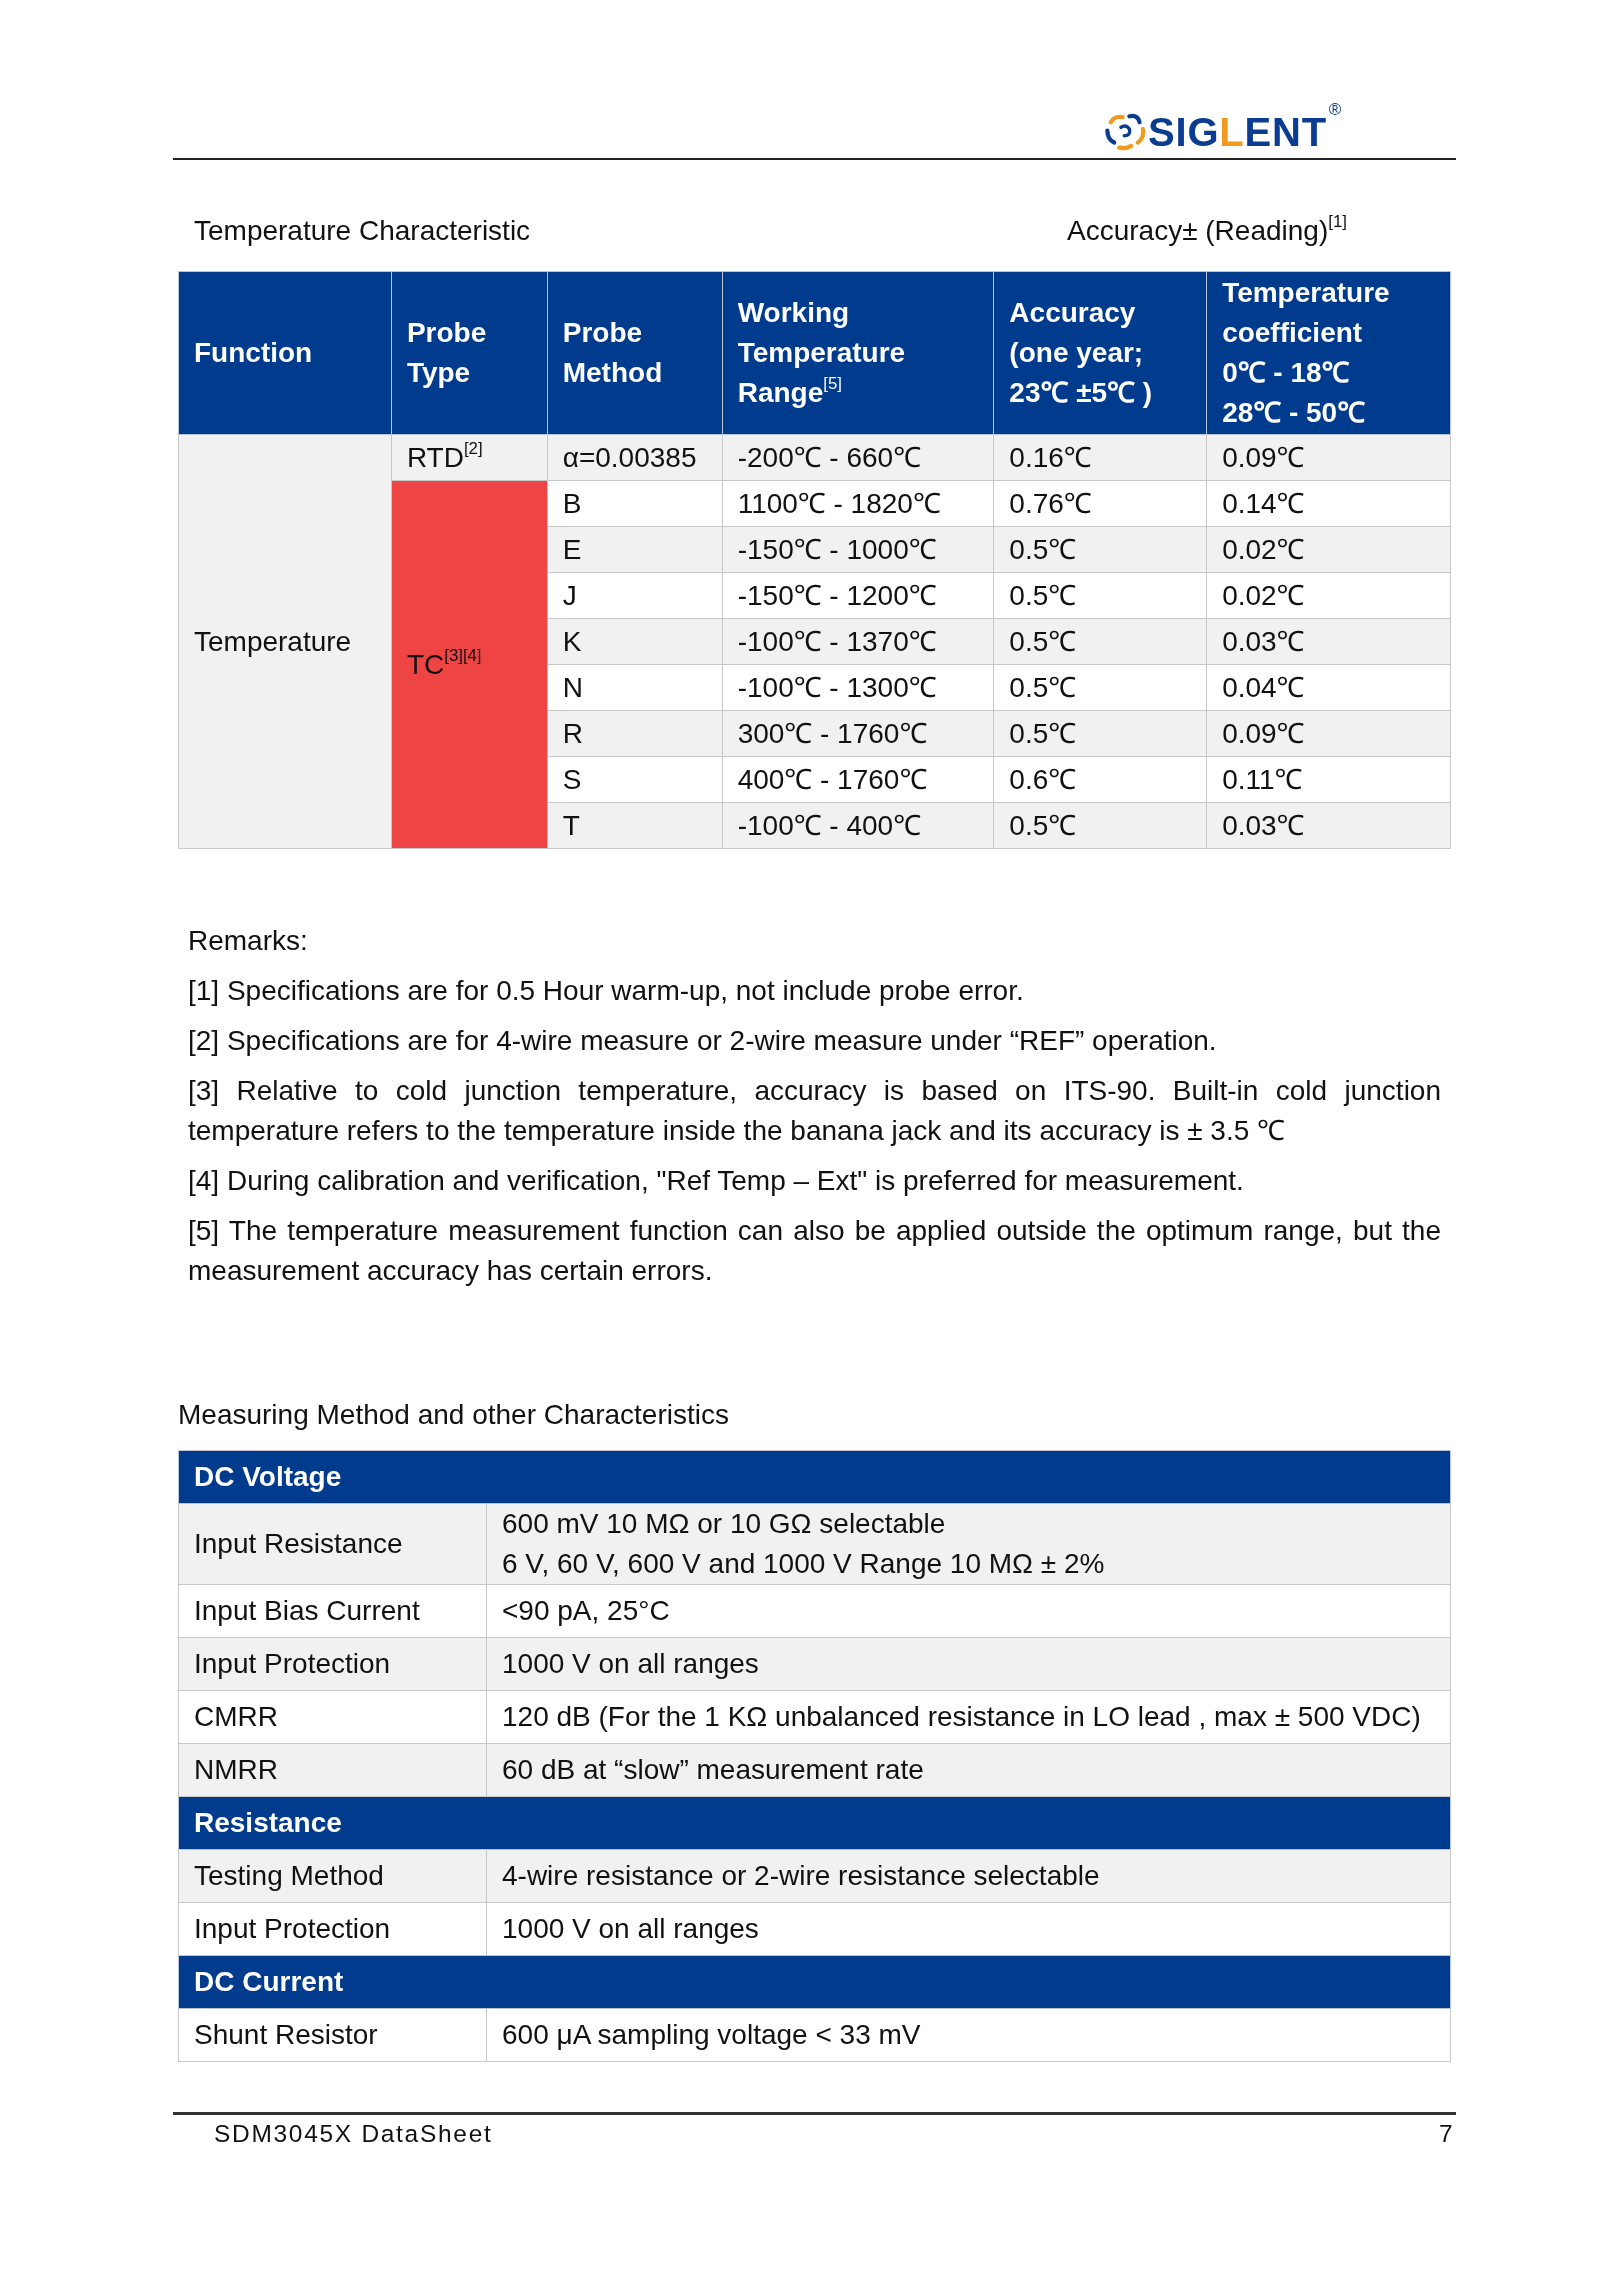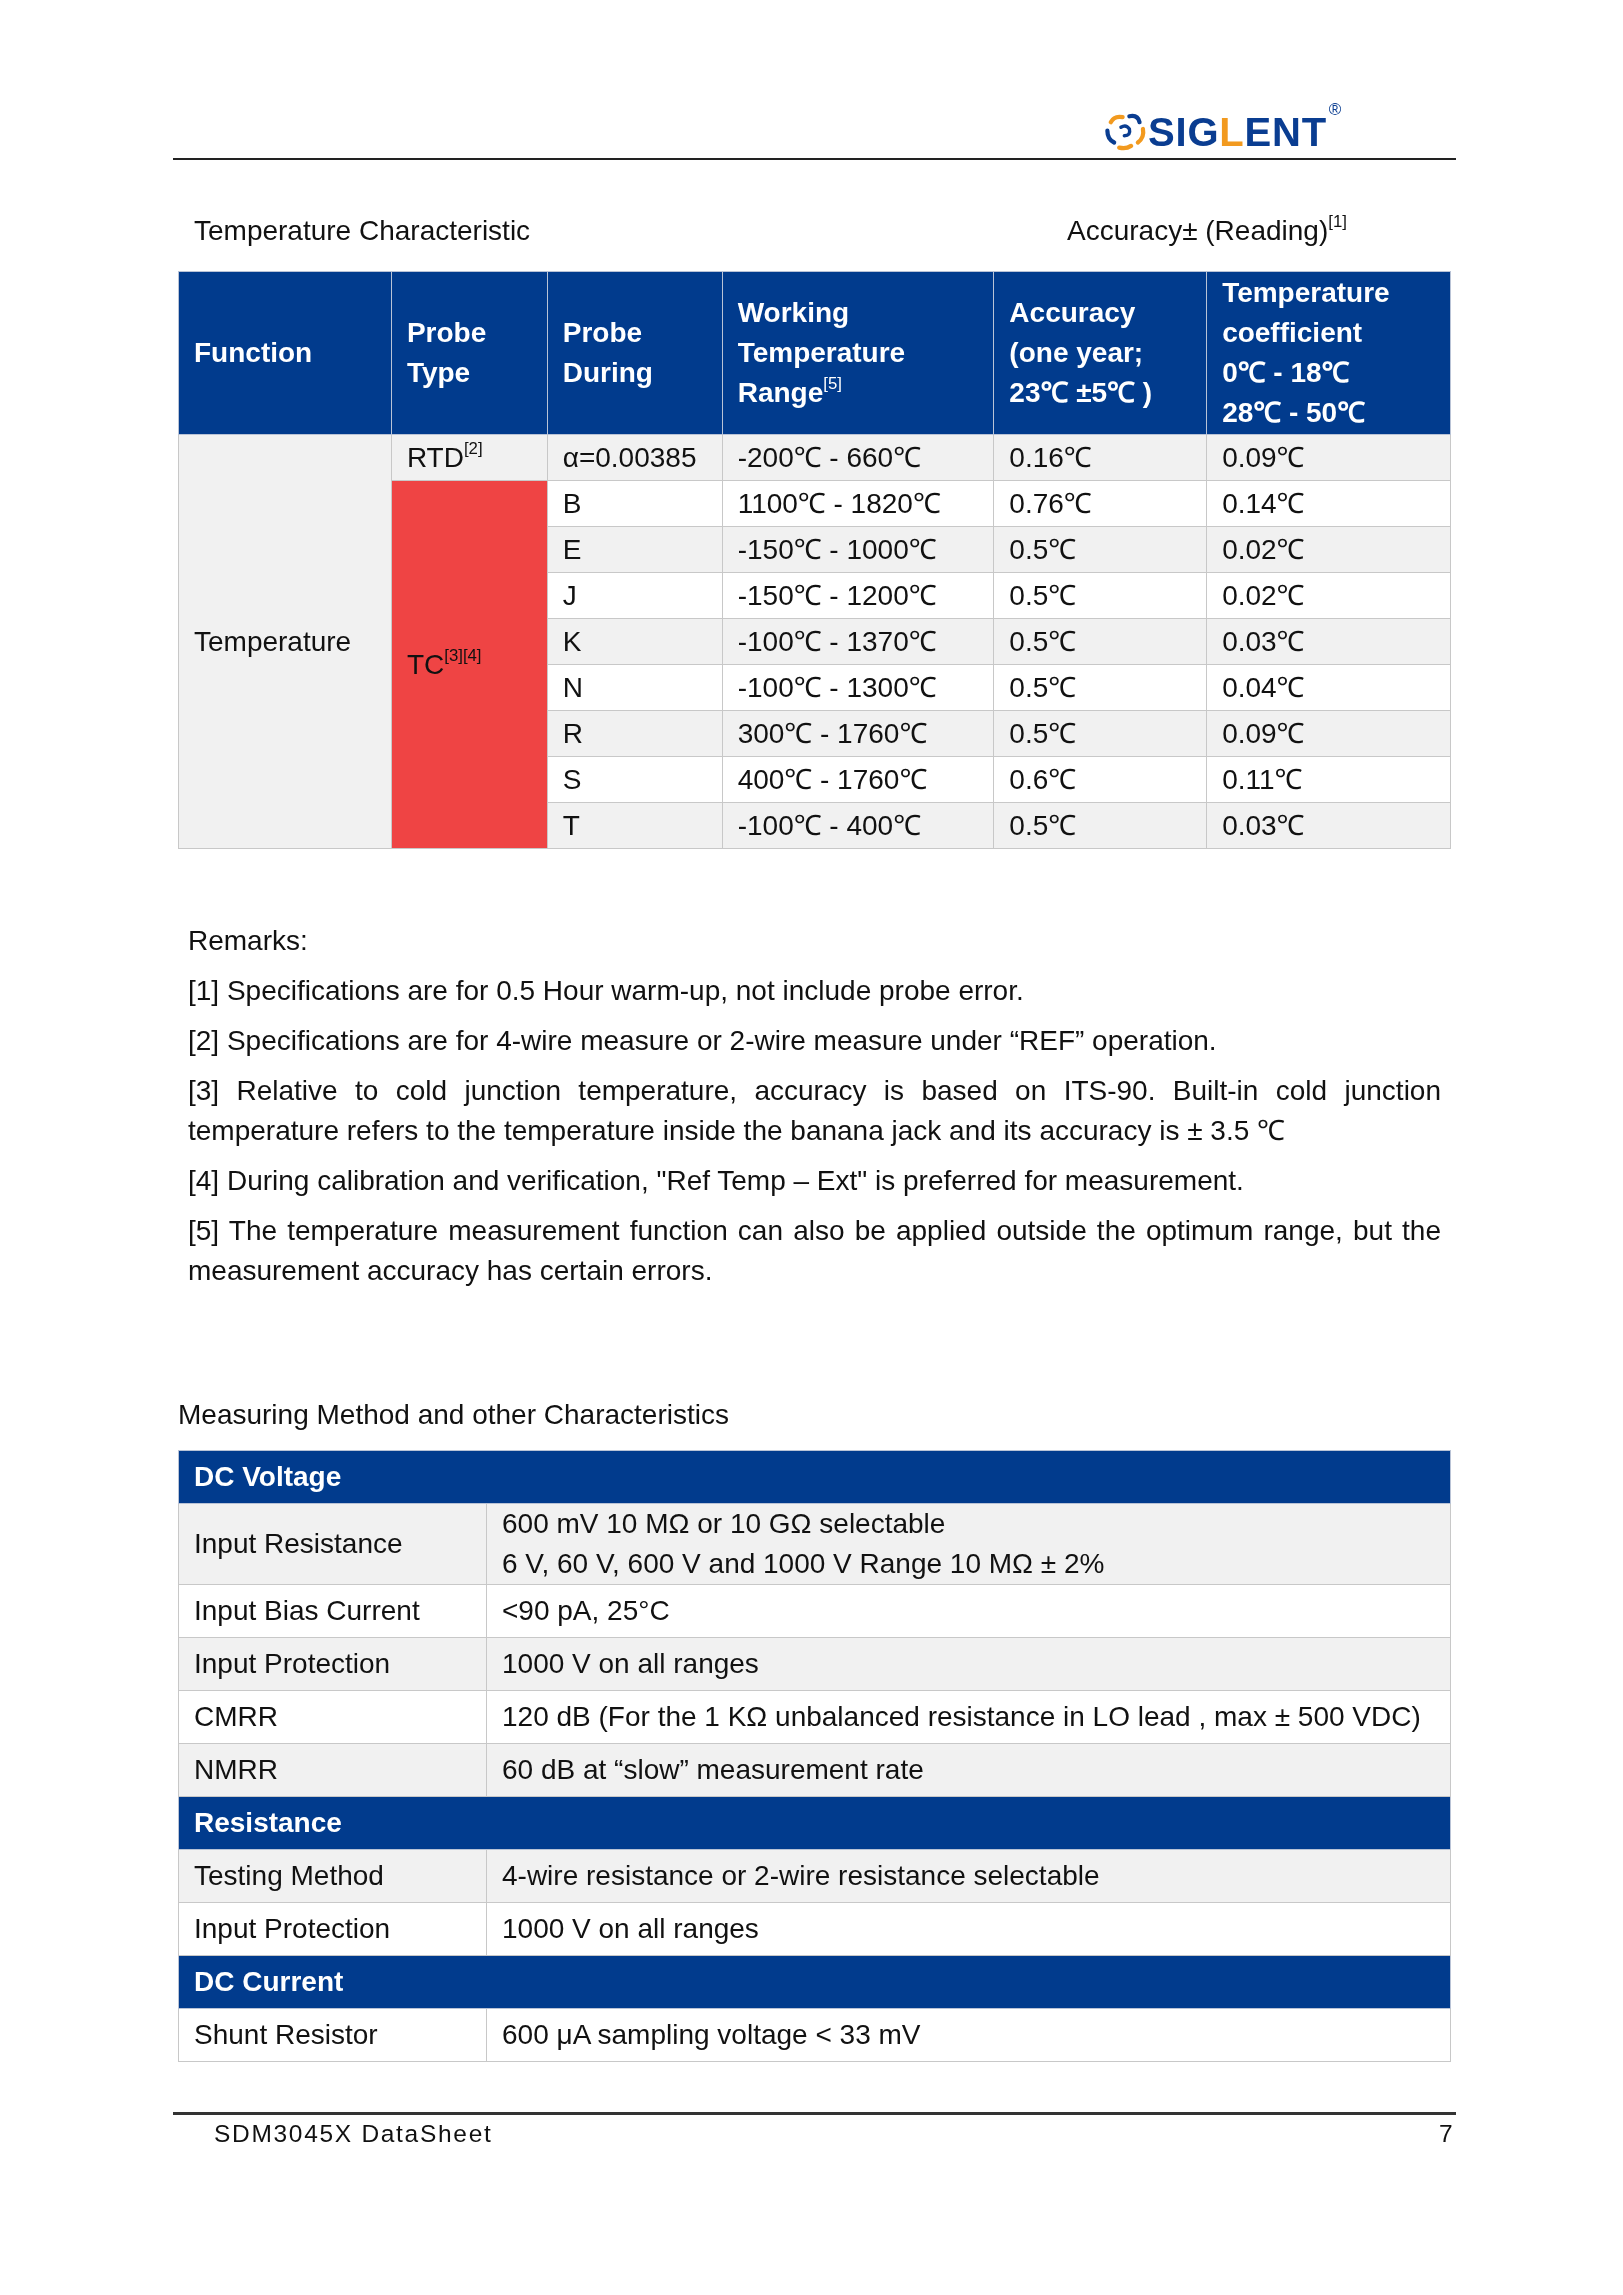--- a/index.html
+++ b/index.html
@@ -77,21 +77,21 @@
       <col style="width:156px">
       <col style="width:175px">
     <col style="width:272px">
       <col style="width:213px">
       <col style="width:244px">
   </colgroup>
   <thead>
     <tr>
       <th><span>Function</span></th>
       <th><span>Probe</span><br><span>Type</span></th>
-      <th><span>Probe</span><br><span>During</span></th>
+      <th><span>Probe</span><br><span>Method</span></th>
       <th><span>Working</span><br><span>Temperature</span><br><span>Range</span><sup style="font-weight:normal">[5]</sup></th>
       <th><span>Accuracy</span><br><span>(one year;</span><br><span>23℃ ±5℃ )</span></th>
       <th><span>Temperature</span><br><span>coefficient</span><br><span>0℃ - 18℃</span><br><span>28℃ - 50℃</span></th>
     </tr>
   </thead>
   <tbody>
     <tr class="alt">
       <td class="func" rowspan="9">Temperature</td>
       <td class="rtd"><span>RTD</span><sup>[2]</sup></td>
       <td class="v">α=0.00385</td>

